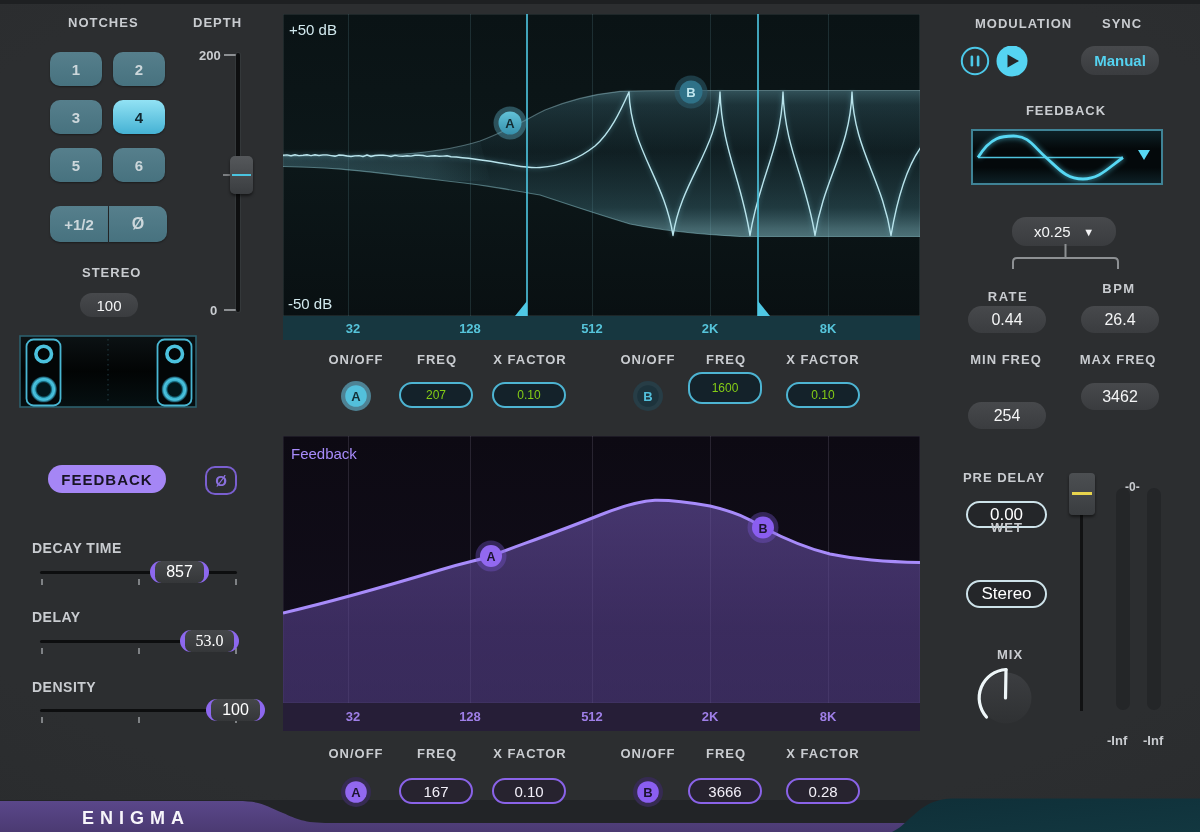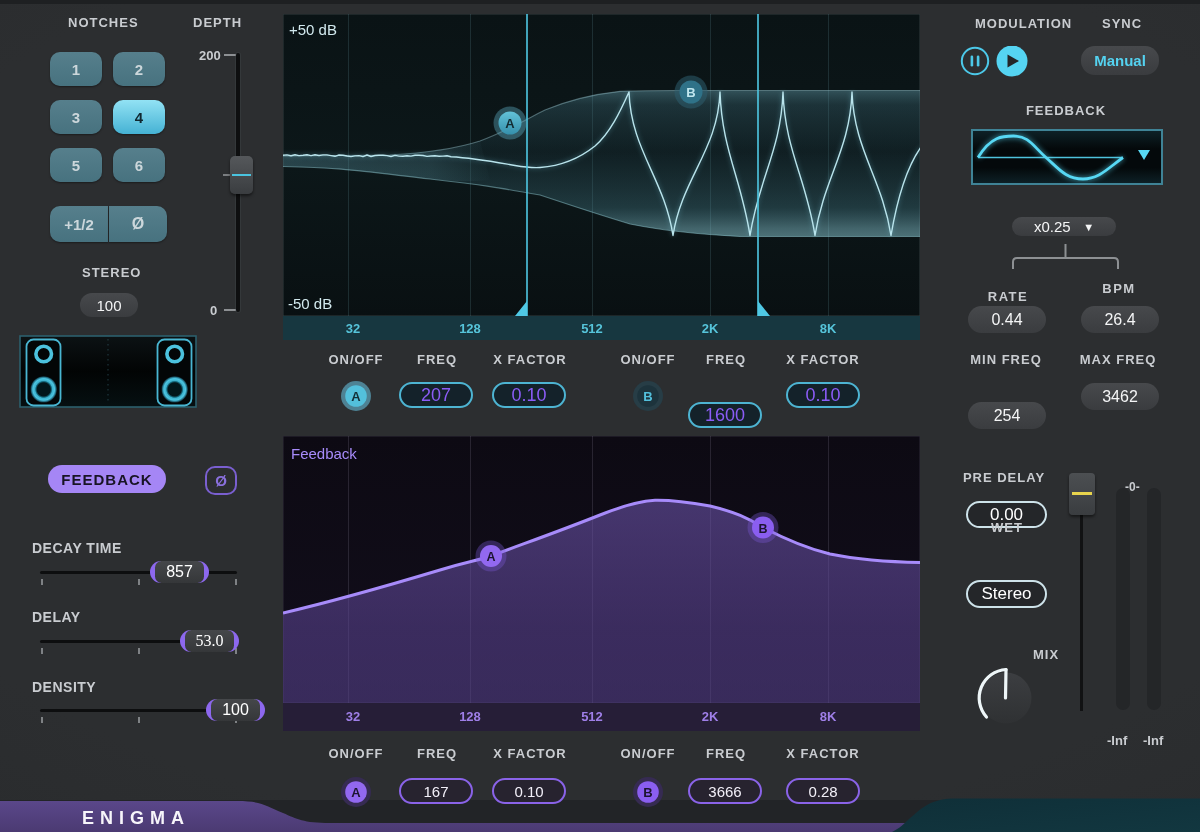--- a/index.html
+++ b/index.html
@@ -1,20 +1,20 @@
 <!DOCTYPE html>
 <html><head><meta charset="utf-8"><style>
 *{margin:0;padding:0;box-sizing:border-box;font-family:"Liberation Sans",sans-serif;}
 html,body{width:1200px;height:832px;overflow:hidden;}
 #app{position:relative;width:1200px;height:832px;background:#2a2c2e;background:radial-gradient(120% 100% at 50% 45%,#2c2e30 55%,#252729 100%);}
 .abs{position:absolute;}
 .lbl{position:absolute;font-size:13px;font-weight:bold;color:#c9ccd0;letter-spacing:1px;white-space:nowrap;}
 .lblc{transform:translateX(-50%);}
 .pill{position:absolute;background:linear-gradient(#47494c,#3a3c3f);border-radius:14px;color:#f4f5f6;display:flex;align-items:center;justify-content:center;}
-.tpill{position:absolute;background:#14222a;border:2px solid #4db4d2;border-radius:14px;color:#8b5cf6;display:flex;align-items:center;justify-content:center;font-size:18px;}
+.tpill{position:absolute;background:#14222a;border:2px solid #4db4d2;border-radius:14px;color:#84cc16;display:flex;align-items:center;justify-content:center;font-size:12px;}
 .ppill{position:absolute;background:#27232f;border:2px solid #8a63e8;border-radius:14px;color:#f2eff8;display:flex;align-items:center;justify-content:center;font-size:15px;}
 .nbtn{position:absolute;width:52px;height:34px;border-radius:10px;background:linear-gradient(#567f8c,#47727f);display:flex;align-items:center;justify-content:center;font-size:15px;font-weight:bold;color:#ccd7db;box-shadow:0 1px 2px rgba(0,0,0,.4);}
 .nbtn.sel{background:linear-gradient(#92e2f4,#45b2d4);color:#10272f;}
 </style></head><body>
 <div id="app">
 <div class="abs" style="left:0;top:0;width:1200px;height:4px;background:#1e2022;"></div>
 
 <div class="abs" style="left:0;top:800px;width:1200px;height:32px;background:#222427;"></div>
 <svg class="abs" style="left:0;top:796px;" width="1200" height="36" viewBox="0 0 1200 36">
 <defs>
@@ -180,21 +180,21 @@
 </g>
 </svg>
 <div class="lbl lblc" style="left:356px;top:352px;">ON/OFF</div>
     <div class="lbl lblc" style="left:437px;top:352px;">FREQ</div>
     <div class="lbl lblc" style="left:530px;top:352px;">X FACTOR</div>
     <div class="lbl lblc" style="left:648px;top:352px;">ON/OFF</div>
     <div class="lbl lblc" style="left:726px;top:352px;">FREQ</div>
     <div class="lbl lblc" style="left:823px;top:352px;">X FACTOR</div>
     <div class="tpill" style="left:399px;top:382px;width:74px;height:26px;">207</div>
     <div class="tpill" style="left:492px;top:382px;width:74px;height:26px;">0.10</div>
-    <div class="tpill" style="left:688px;top:402px;width:74px;height:26px;">1600</div>
+    <div class="tpill" style="left:688px;top:372px;width:74px;height:32px;">1600</div>
     <div class="tpill" style="left:786px;top:382px;width:74px;height:26px;">0.10</div>
 <svg class="abs" style="left:340px;top:380px;" width="32" height="32">
       <circle cx="16" cy="16" r="15" fill="#4e8294"></circle>
       <circle cx="16" cy="16" r="10.8" fill="#53c0dc"></circle>
       <text x="16" y="21" font-size="13" font-weight="bold" fill="#143038" text-anchor="middle" font-family="Liberation Sans,sans-serif">A</text>
     </svg>
 <svg class="abs" style="left:632px;top:380px;" width="32" height="32">
       <circle cx="16" cy="16" r="15" fill="#273d46"></circle>
       <circle cx="16" cy="16" r="10.8" fill="#1d333c"></circle>
       <text x="16" y="21" font-size="13" font-weight="bold" fill="#53c0dc" text-anchor="middle" font-family="Liberation Sans,sans-serif">B</text>
@@ -281,39 +281,39 @@
 <filter id="wglow" x="-30%" y="-30%" width="160%" height="160%">
           <feGaussianBlur stdDeviation="2.5"></feGaussianBlur>
         </filter>
 </defs>
 <rect x="1" y="1" width="190" height="54" fill="url(#wbg)" stroke="#3f8396" stroke-width="2"></rect>
 <line x1="7" y1="28.5" x2="152" y2="28.5" stroke="#57d8f4" stroke-width="1.5" opacity="0.9"></line>
 <path d="M7,28.5 C20,7 32,7 42.5,7 C58,7 62,17 75,28.5 C88,40 95,50 112,50 C128,50 136,40 152,28.5" fill="none" stroke="#57d8f4" stroke-width="4.5" opacity="0.5" filter="url(#wglow)"></path>
 <path d="M7,28.5 C20,7 32,7 42.5,7 C58,7 62,17 75,28.5 C88,40 95,50 112,50 C128,50 136,40 152,28.5" fill="none" stroke="#57d8f4" stroke-width="2.8"></path>
 <polygon points="167,21 179,21 173,31" fill="#57d8f4"></polygon>
 </svg>
-<div class="pill" style="left:1012px;top:217px;width:104px;height:19px;font-size:15px;">x0.25&nbsp;&nbsp;&nbsp;<span style="font-size:11px;">▼</span></div>
+<div class="pill" style="left:1012px;top:217px;width:104px;height:29px;font-size:15px;">x0.25&nbsp;&nbsp;&nbsp;<span style="font-size:11px;">▼</span></div>
 <svg class="abs" style="left:1008px;top:243px;" width="116" height="30" fill="none" stroke="#8d9093" stroke-width="2">
 <path d="M57.5,1 L57.5,14"></path>
 <path d="M5,26 L5,19 Q5,15 9,15 L106,15 Q110,15 110,19 L110,26"></path>
 </svg>
 <div class="lbl lblc" style="left:1008px;top:289px;letter-spacing:1.5px;">RATE</div>
 <div class="lbl lblc" style="left:1119px;top:281px;letter-spacing:1.5px;">BPM</div>
 <div class="pill" style="left:968px;top:306px;width:78px;height:27px;font-size:16px;">0.44</div>
 <div class="pill" style="left:1081px;top:306px;width:78px;height:27px;font-size:16px;">26.4</div>
 <div class="lbl lblc" style="left:1006px;top:352px;">MIN FREQ</div>
 <div class="lbl lblc" style="left:1118px;top:352px;">MAX FREQ</div>
 <div class="pill" style="left:968px;top:402px;width:78px;height:27px;font-size:16px;">254</div>
 <div class="pill" style="left:1081px;top:383px;width:78px;height:27px;font-size:16px;">3462</div>
 
 <div class="lbl lblc" style="left:1004px;top:470px;">PRE DELAY</div>
 <div class="abs" style="left:966px;top:501px;width:81px;height:27px;border-radius:14px;border:2px solid #cde2e9;background:#242629;display:flex;align-items:center;justify-content:center;font-size:17px;color:#fff;">0.00</div>
 <div class="lbl lblc" style="left:1007px;top:520px;">WET</div>
 <div class="abs" style="left:966px;top:580px;width:81px;height:28px;border-radius:14px;border:2px solid #cde2e9;background:#242629;display:flex;align-items:center;justify-content:center;font-size:17px;color:#fff;">Stereo</div>
-<div class="lbl lblc" style="left:1040px;top:647px;padding-left:12px;">MIX</div>
+<div class="lbl lblc" style="left:1004px;top:647px;padding-left:12px;">MIX</div>
 <svg class="abs" style="left:971px;top:662px;" width="72" height="72" viewBox="0 0 72 72">
 <defs>
         <linearGradient id="knb" x1="0" y1="0" x2="0" y2="1">
           <stop offset="0" stop-color="#3c3e41"></stop>
           <stop offset="1" stop-color="#2f3133"></stop>
         </linearGradient>
       </defs>
 <circle cx="35" cy="36" r="25.5" fill="url(#knb)"></circle>
 <path d="M15.5,55 A28.5,28.5 0 0 1 35,7.5" fill="none" stroke="#eef6f8" stroke-width="3.2" stroke-linecap="round"></path>
 <line x1="35" y1="7.5" x2="34.5" y2="36" stroke="#eef6f8" stroke-width="3.2" stroke-linecap="round"></line>

